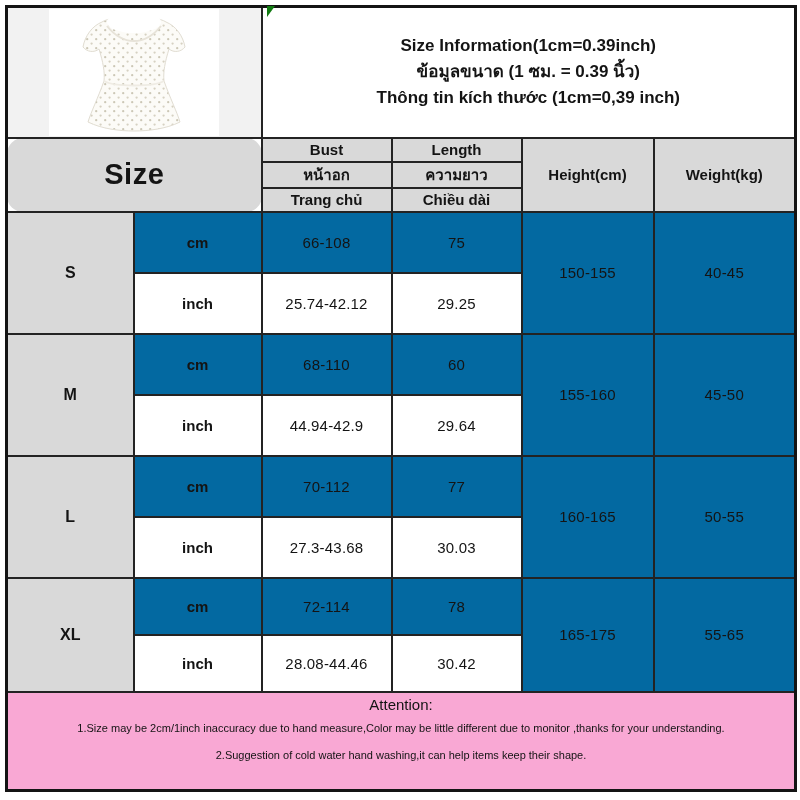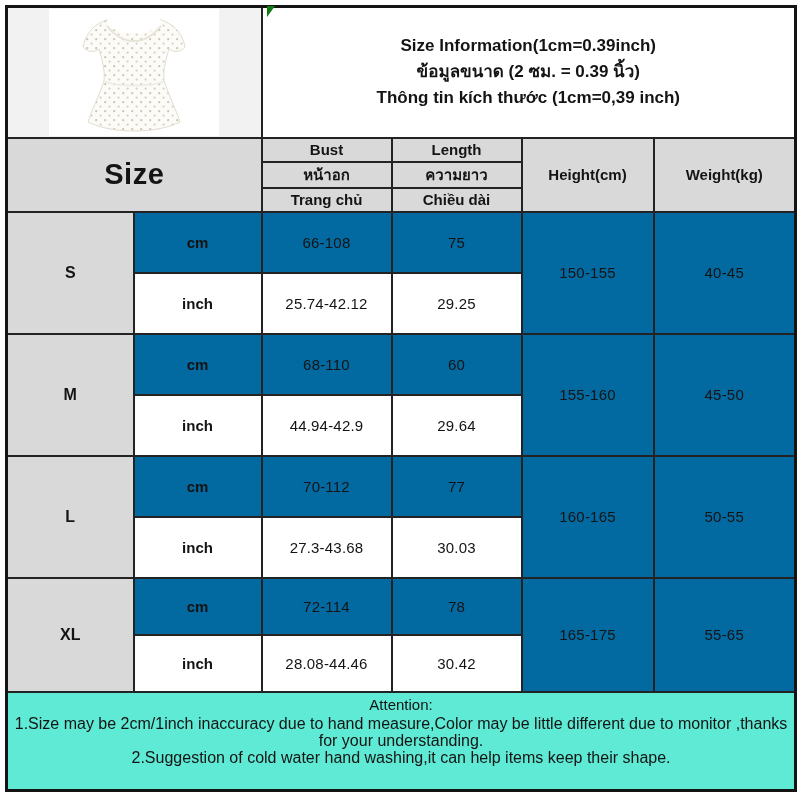--- a/index.html
+++ b/index.html
@@ -40,27 +40,27 @@
   .img-cell { background:#f2f2f2; padding:0; }
   .photo {
     width:170px; height:127px;
     margin:0 auto;
     background:#ffffff;
     display:flex; align-items:center; justify-content:center;
   }
   .title-cell { background:#ffffff; font-weight:bold; font-size:17px; line-height:26px; }
   .title-cell div { white-space:nowrap; }
 
-  .size-head { font-size:29px; font-weight:bold; letter-spacing:0.5px; }
+  .size-head { font-size:29px; font-weight:bold; letter-spacing:0.5px;border-radius:16px; }
   .size-letter { font-size:16px; font-weight:bold; }
   .unit { font-weight:bold; }
 
-  .att-cell { background:#5eead4; vertical-align:top; padding:1px 6px 0 6px; }
+  .att-cell { background:#f9a8d4; vertical-align:top; padding:1px 6px 0 6px; }
   .att-h { font-size:15px; line-height:21px; }
-  .att-n { font-size:16px; line-height:17px; }
+  .att-n { font-size:11px; line-height:27px; }
 
   .corner-mark {
     position:absolute; left:267px; top:6px;
     width:0; height:0;
     border-top:11px solid #117a11;
     border-right:8px solid transparent;
   }
 </style>
 </head>
 <body>
@@ -101,21 +101,21 @@
                      C45,43 38,42 34,37
                      C36,26 43,16 53,12 Z" fill="url(#dots)" stroke="#e1ddd2" stroke-width="1"></path>
             <ellipse cx="85" cy="12" rx="27" ry="11" fill="#ffffff"></ellipse>
             <path d="M58,16 C66,26 76,31 85,31 C94,31 104,26 112,16" fill="none" stroke="#e7e3d9" stroke-width="2"></path>
             <path d="M55,71 C65,77 105,77 115,71" fill="none" stroke="#efece4" stroke-width="2"></path>
           </svg>
         </div>
       </td>
       <td colspan="4" class="title-cell">
         <div>Size Information(1cm=0.39inch)</div>
-        <div>ข้อมูลขนาด (2 ซม. = 0.39 นิ้ว)</div>
+        <div>ข้อมูลขนาด (1 ซม. = 0.39 นิ้ว)</div>
         <div>Thông tin kích thước (1cm=0,39 inch)</div>
       </td>
     </tr>
 
     <tr class="r-h">
       <td colspan="2" rowspan="3" class="gray size-head">Size</td>
       <td class="gray b">Bust</td>
       <td class="gray b">Length</td>
       <td rowspan="3" class="gray b">Height(cm)</td>
       <td rowspan="3" class="gray b">Weight(kg)</td>

